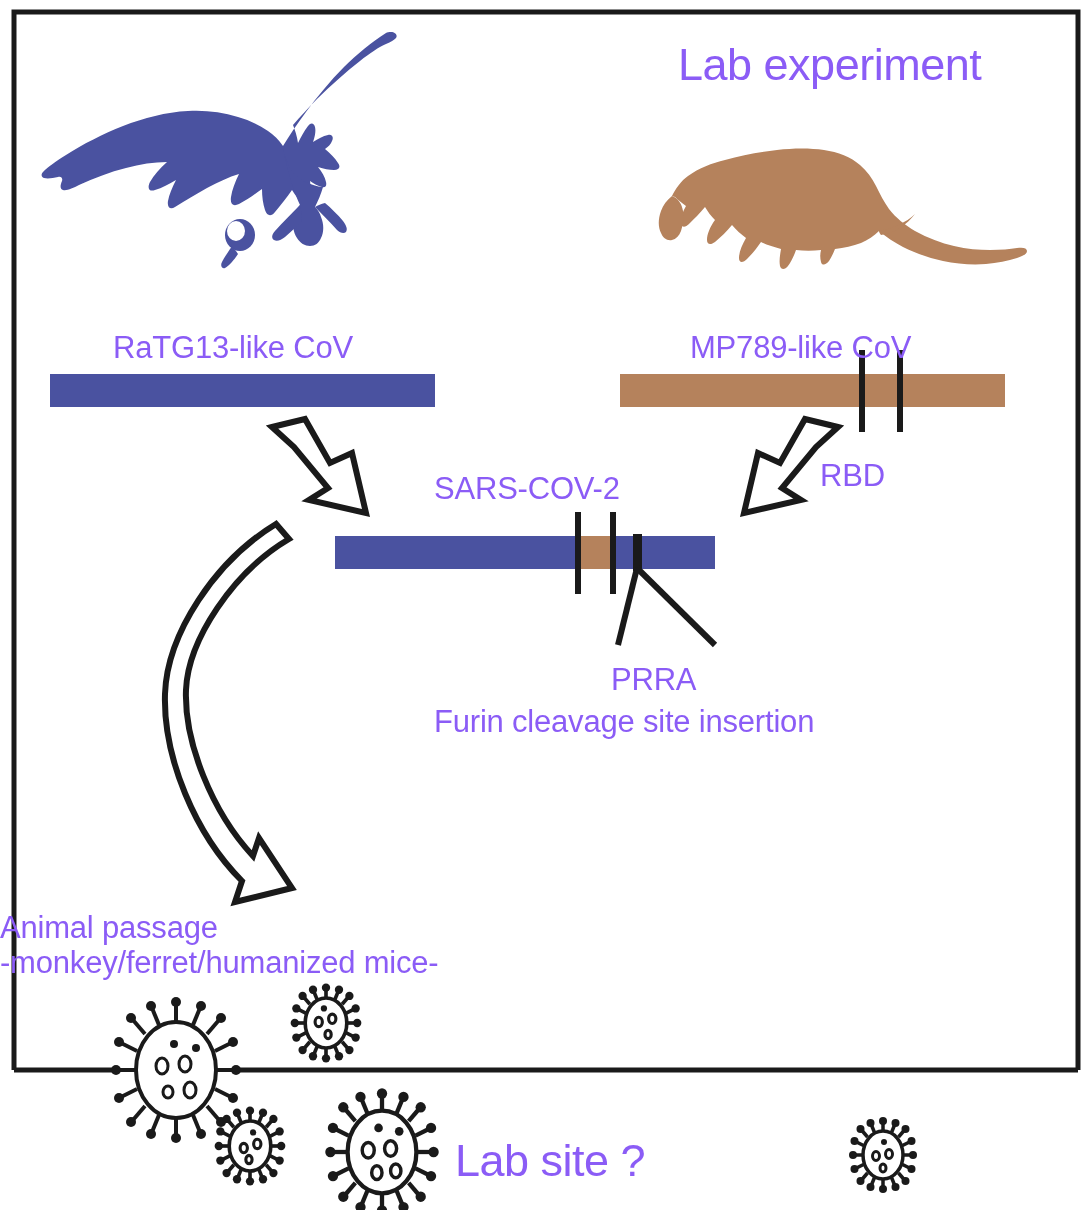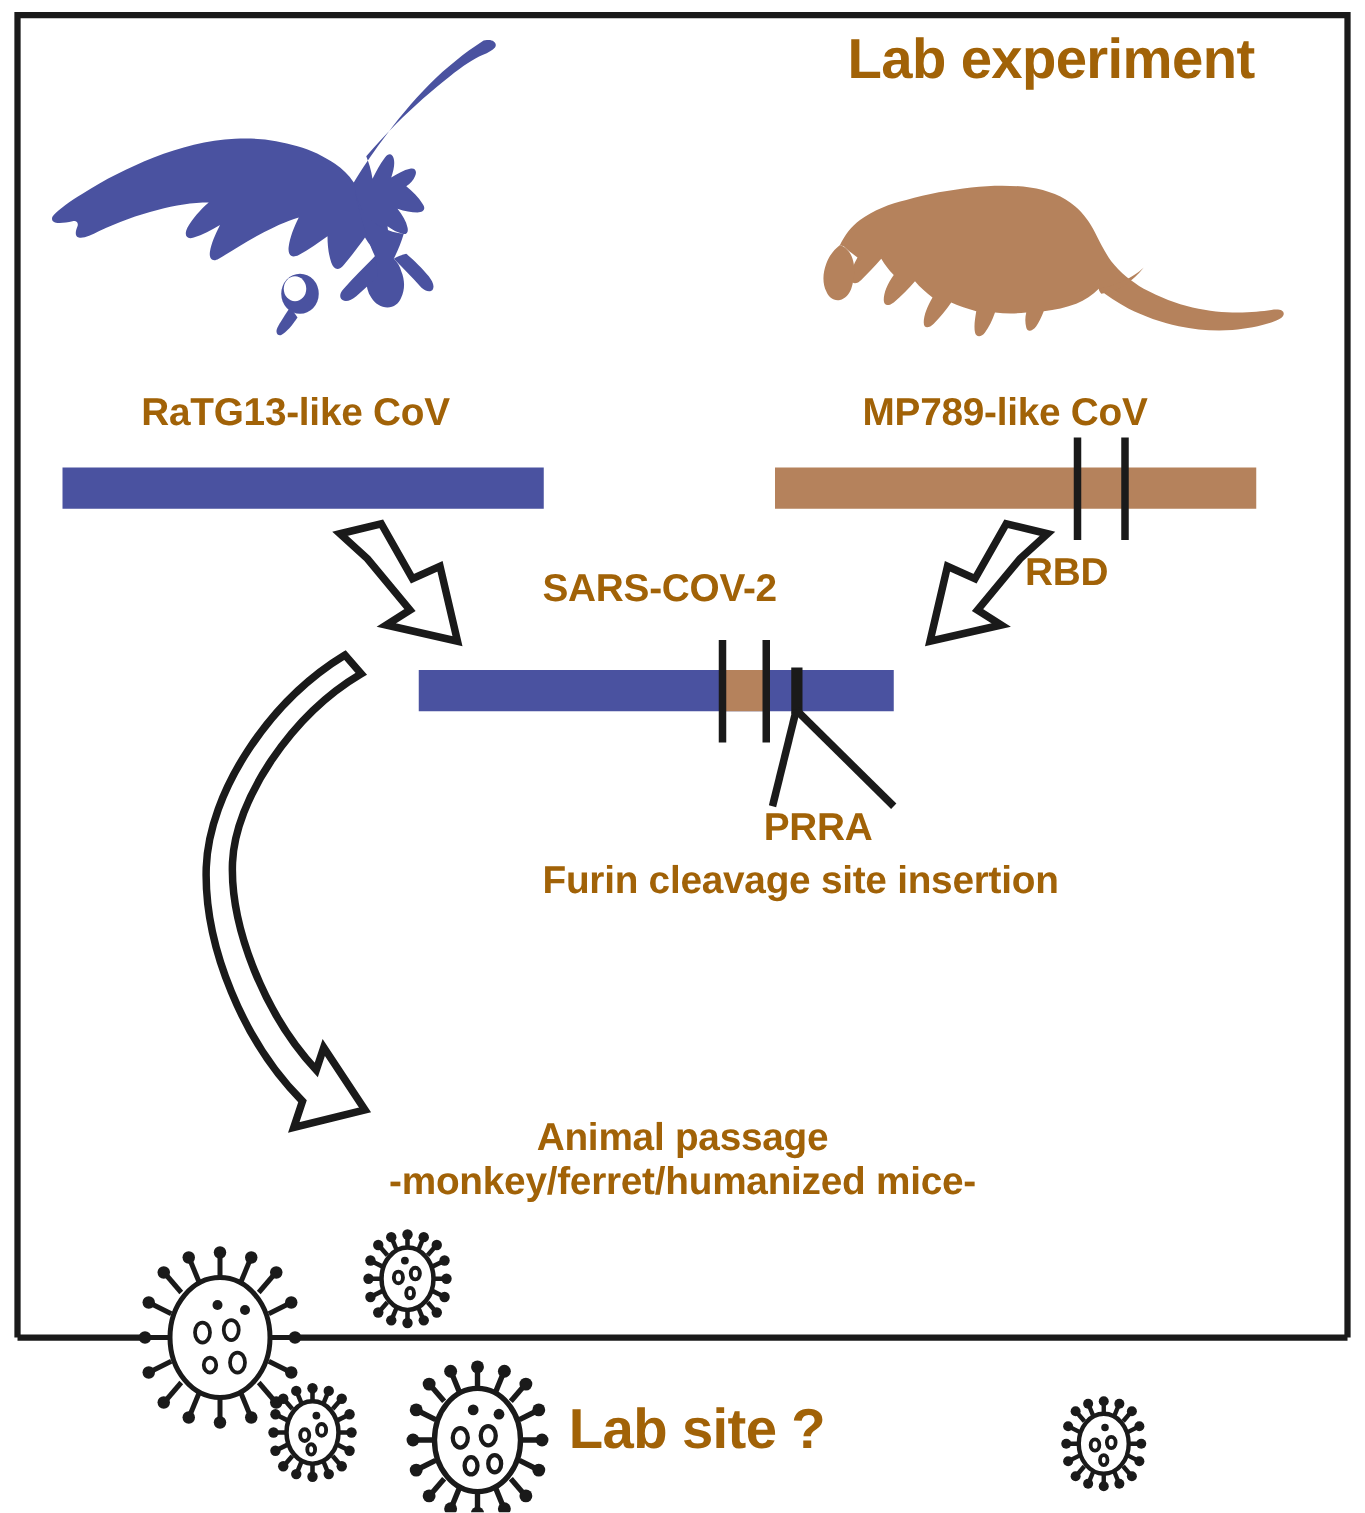--- a/index.html
+++ b/index.html
@@ -15,40 +15,41 @@
     background:#ffffff;
     overflow:hidden;
   }
   #stage svg.layer{
     position:absolute;
     left:0; top:0;
     width:1092px; height:1210px;
   }
   .txt{
     position:absolute;
-    color:#a16207;
-    font-weight:bold;
+    color:#8b5cf6;
+    font-weight:normal;
     white-space:nowrap;
     line-height:1.12;
     letter-spacing:-0.2px;
+    margin-top:18px;
   }
   #title{
     left:678px; top:22px;
     font-size:45px;
     letter-spacing:-0.5px;
   }
   #lbl-ratg13{ left:113px; top:313px; font-size:31px; }
   #lbl-mp789{  left:690px; top:313px; font-size:31px; }
   #lbl-sars{   left:434px; top:454px; font-size:31px; }
   #lbl-rbd{    left:820px; top:441px; font-size:31px; }
   #lbl-prra{   left:611px; top:645px; font-size:31px; }
   #lbl-furin{  left:434px; top:687px; font-size:31px; }
   #lbl-passage{
     left:0px; top:893px; width:1092px;
-    text-align:center; font-size:31px;
+    font-size:31px;
     white-space:normal;
   }
   #lbl-passage .l2{ display:block; }
   #lbl-leak{ left:455px; top:1118px; font-size:45px; letter-spacing:-0.5px; }
 </style>
 </head>
 <body>
 
 <div id="stage">
 

